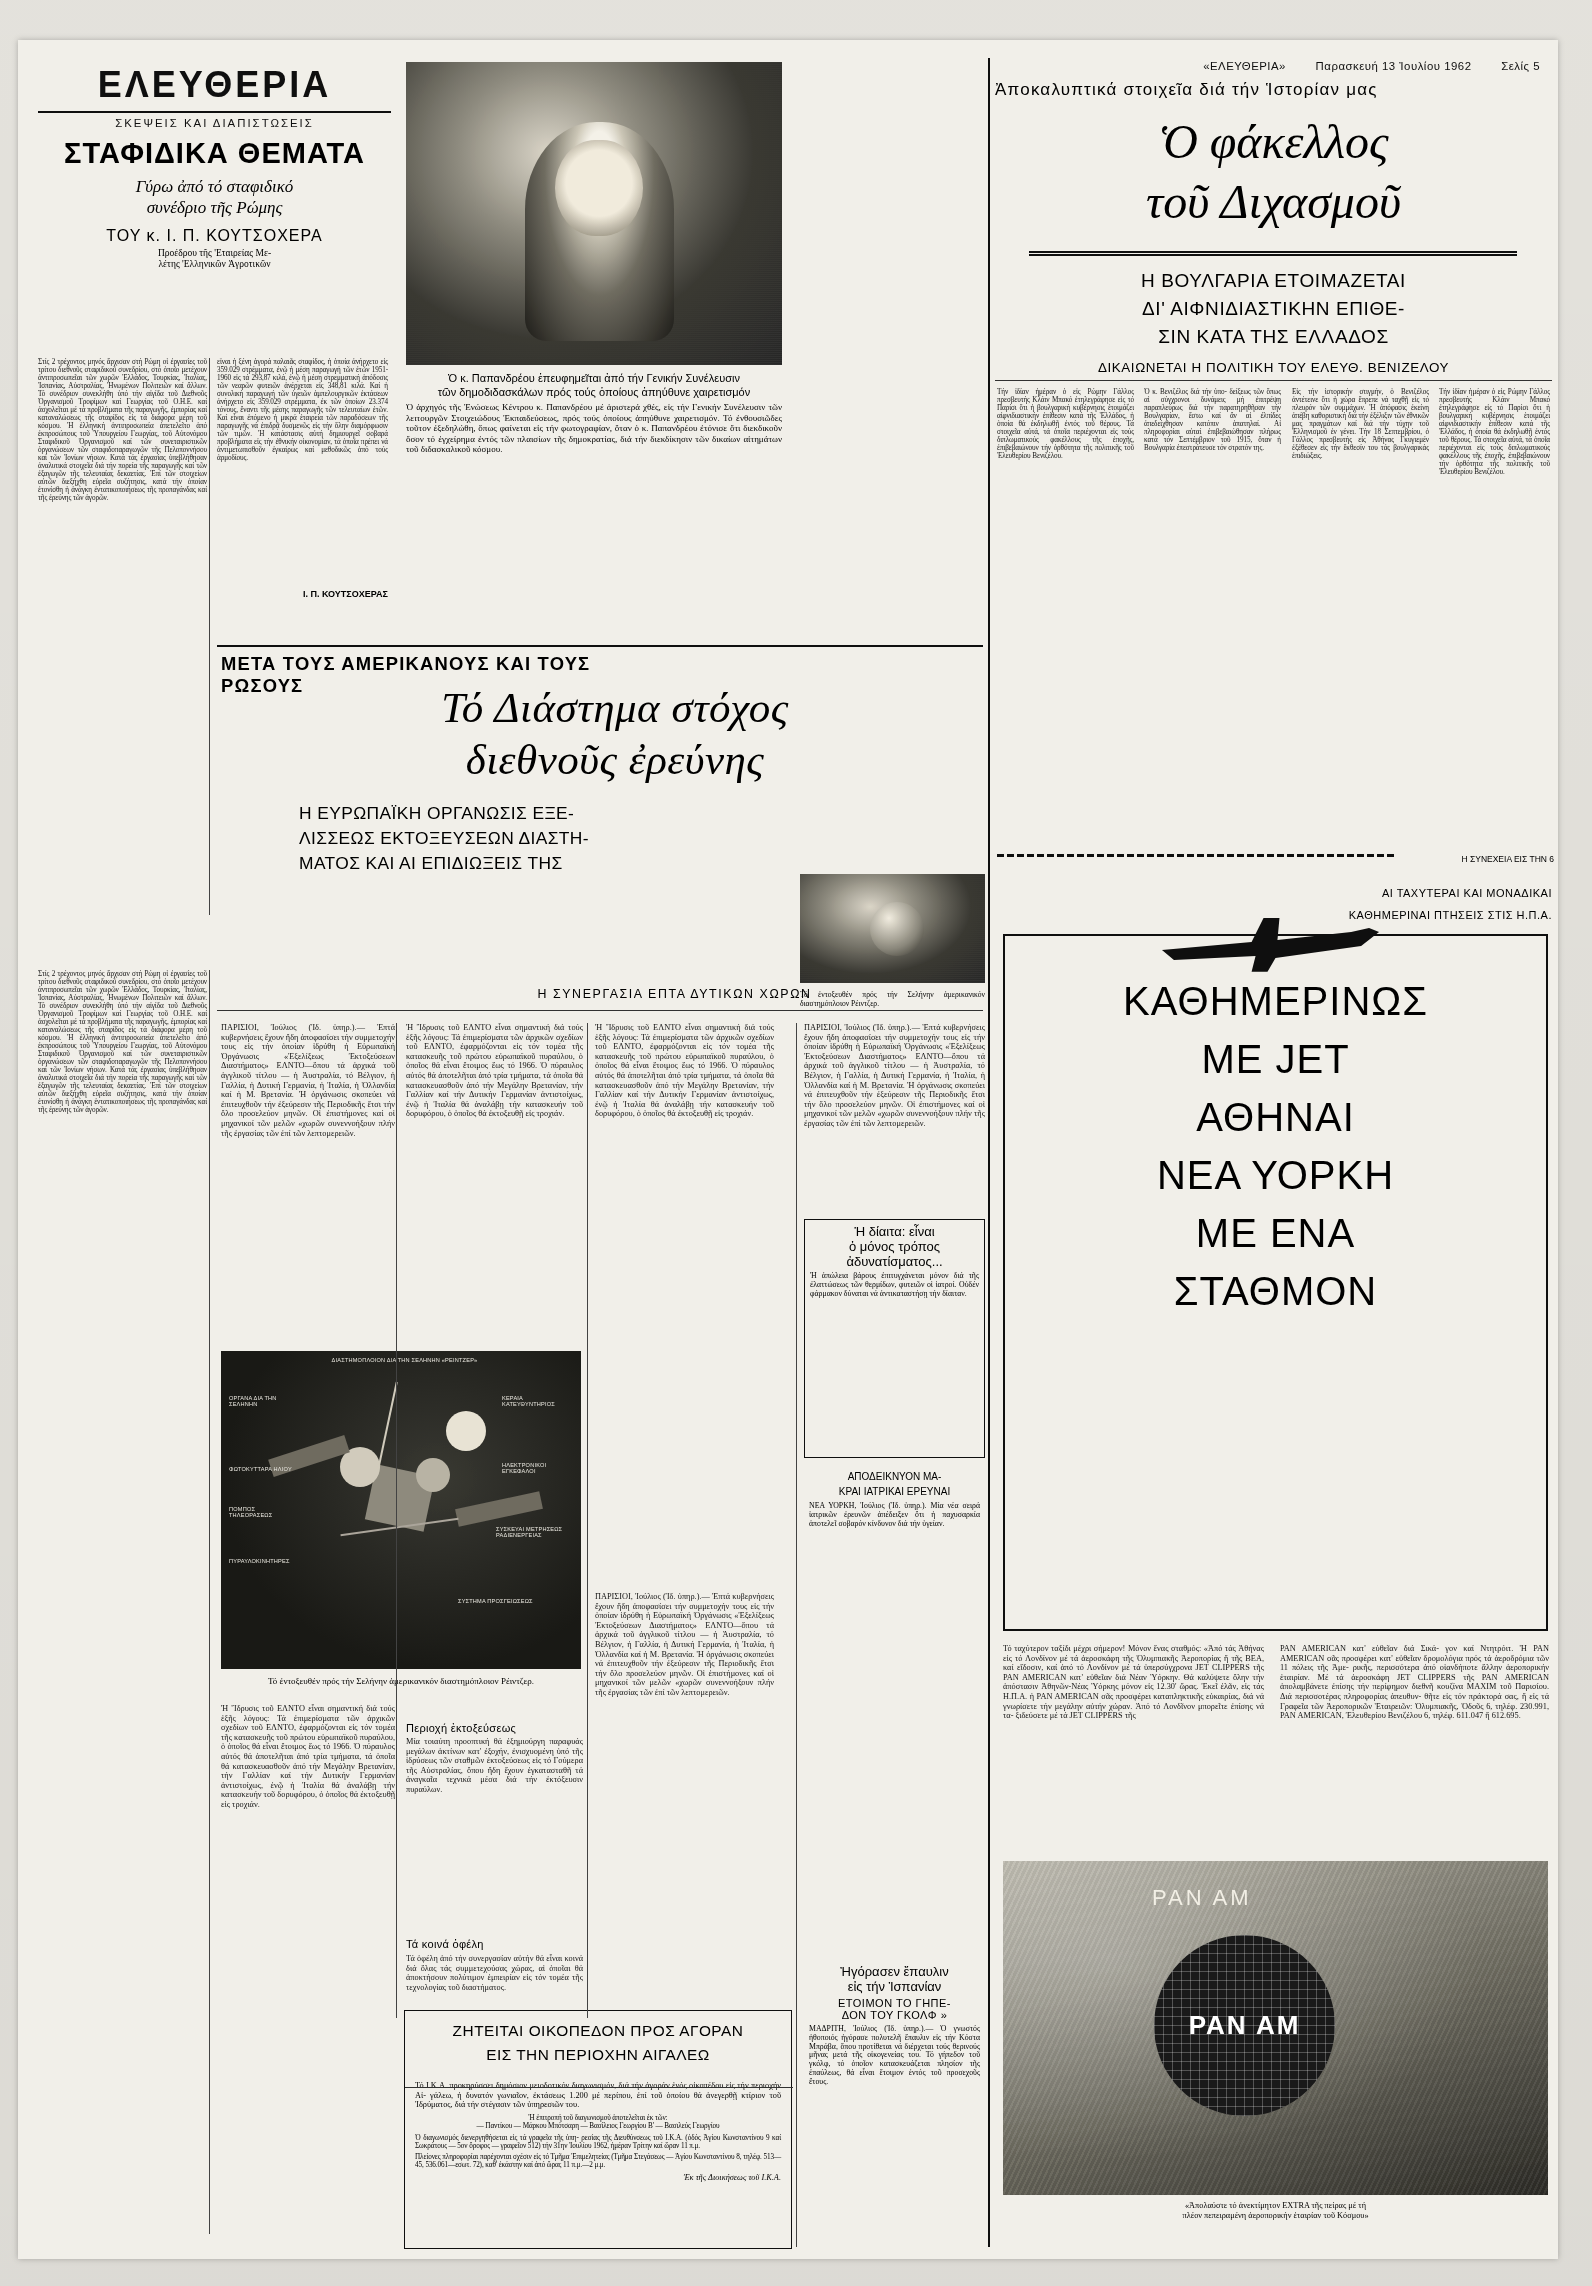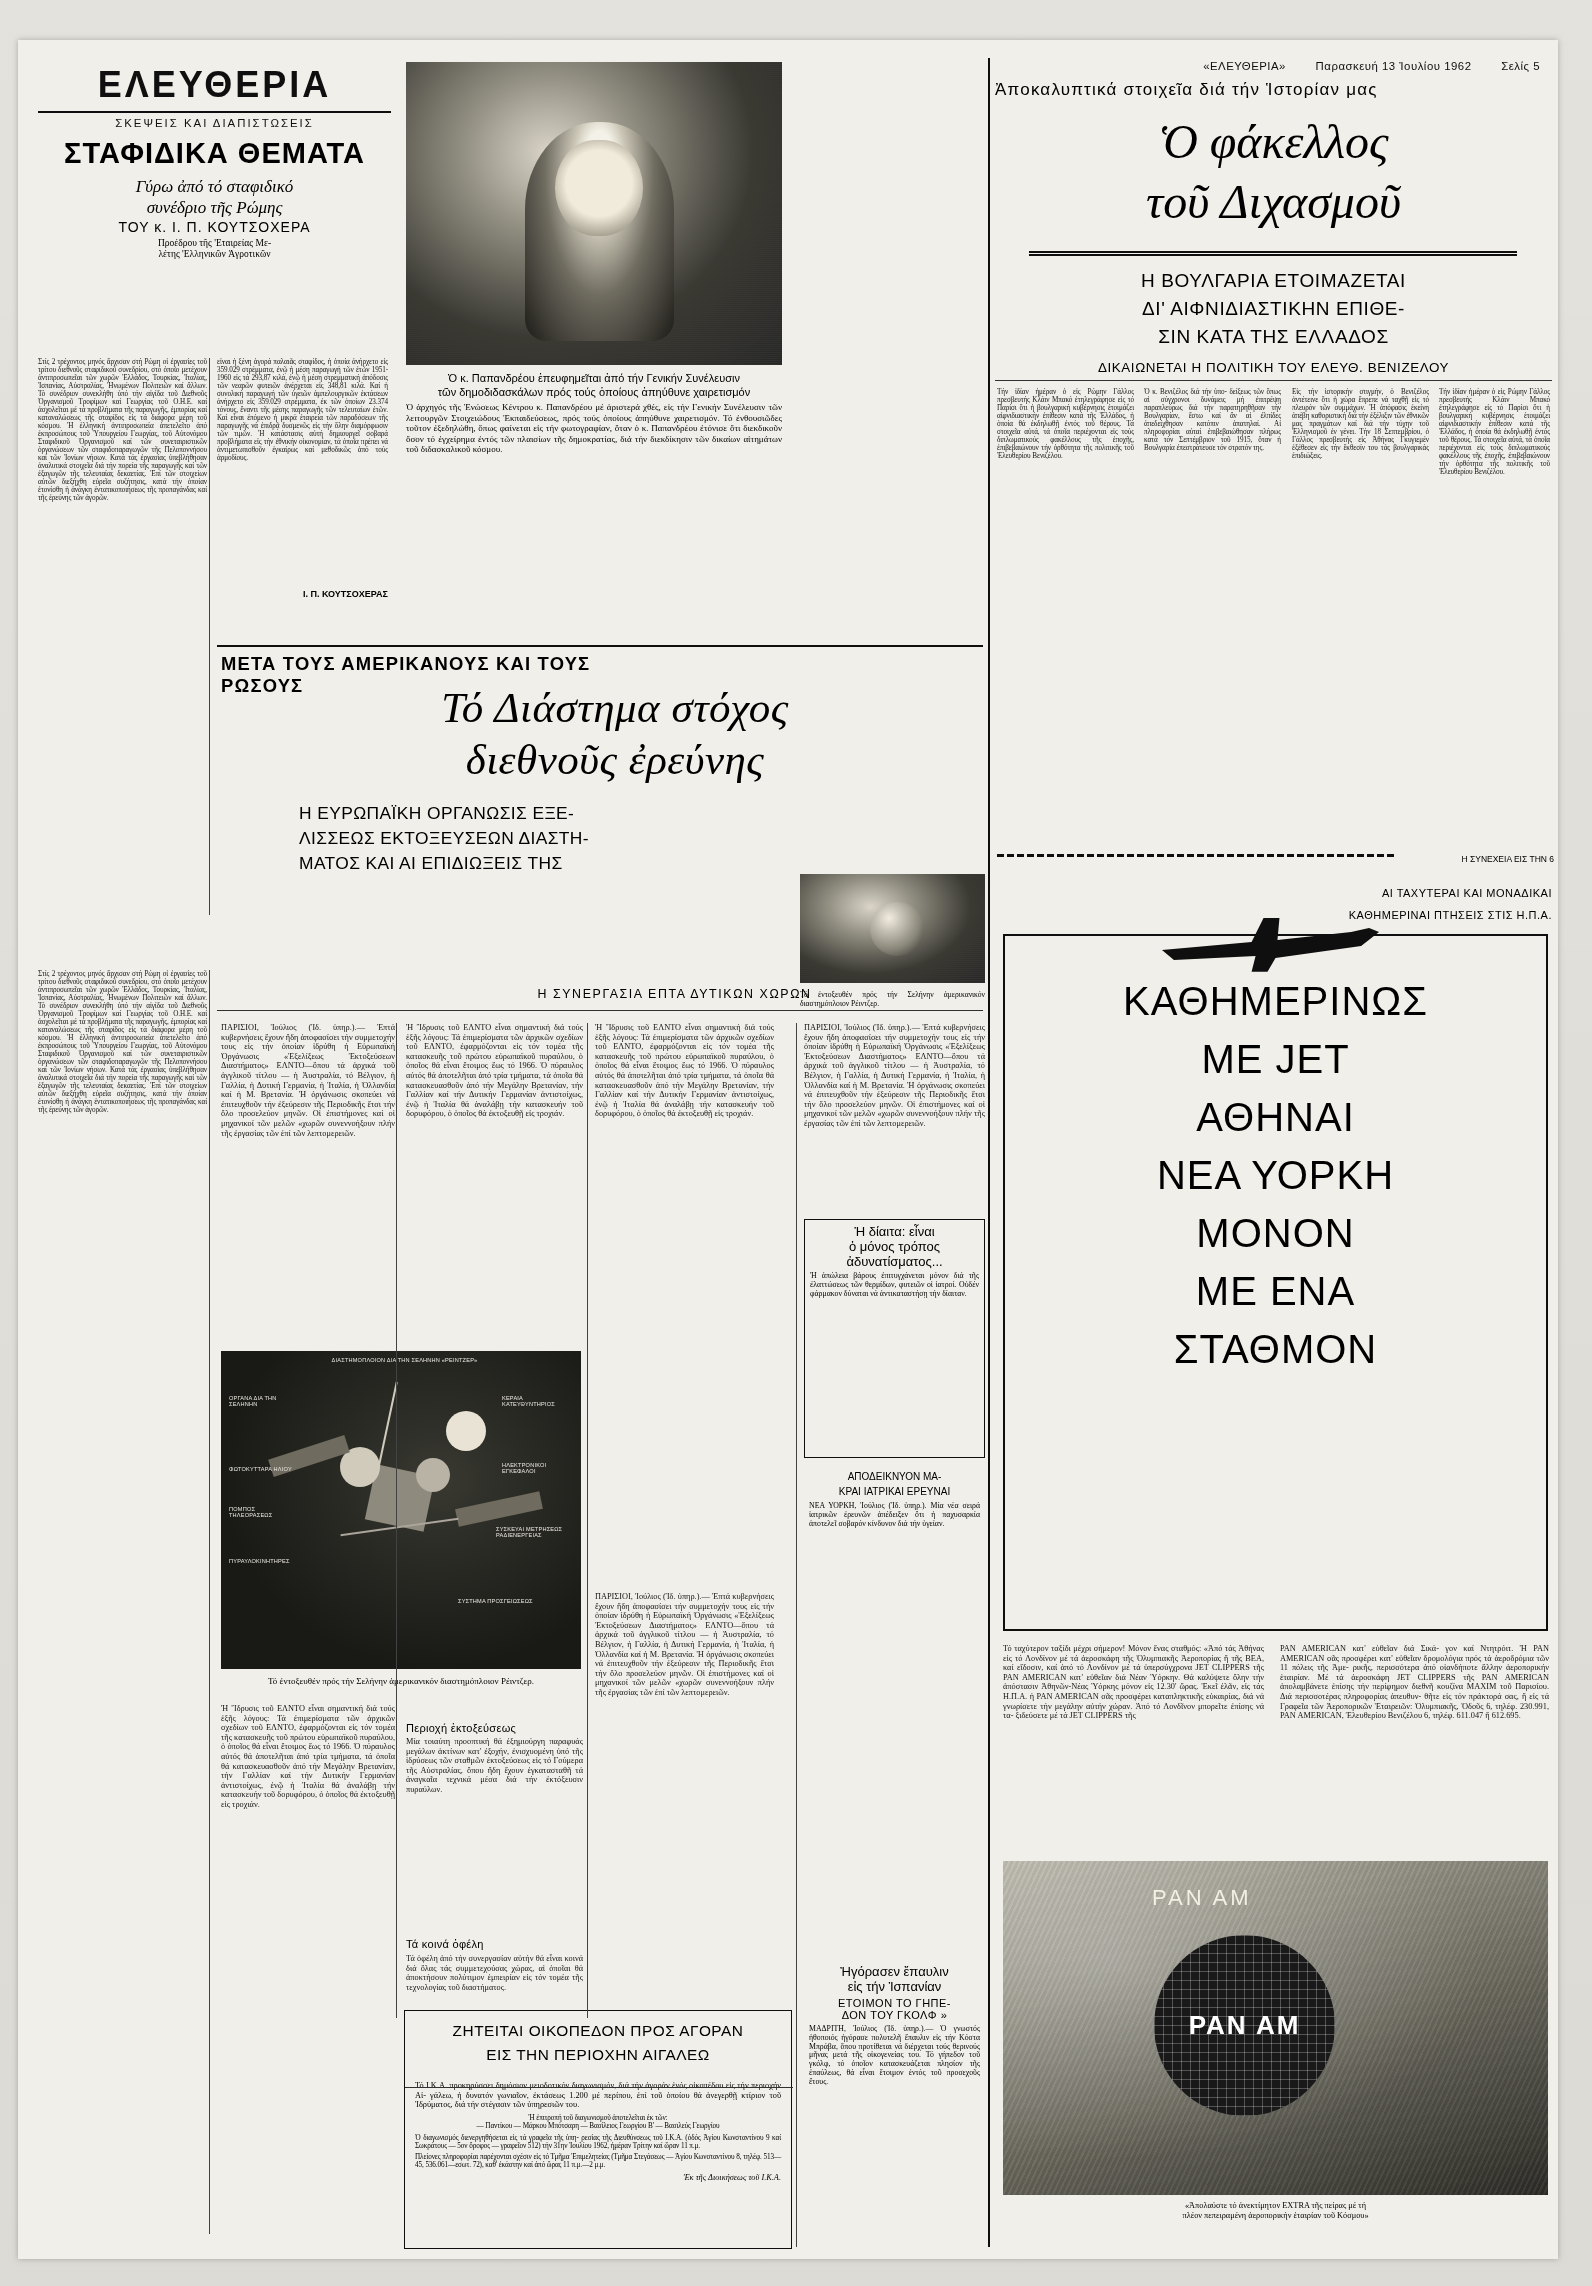--- a/index.html
+++ b/index.html
@@ -38,21 +38,21 @@
   .masthead-headline {
     font-family:"Liberation Sans", sans-serif;
     font-weight:bold; font-size:29px; letter-spacing:1px;
     text-align:center; margin-top:8px;
   }
   .masthead-kicker {
     text-align:center; font-size:17px; font-style:italic; margin-top:6px; line-height:1.25;
   }
   .masthead-author {
     text-align:center; font-family:"Liberation Sans", sans-serif;
-    font-size:14px; letter-spacing:1px; 
+    font-size:16px; letter-spacing:1px; margin-top:8px;
   }
   .masthead-authorsub {
     text-align:center; font-size:9.5px; margin-top:3px; line-height:1.2;
   }
 
   
   .dateline {
     position:absolute; right:18px; top:20px;
     font-family:"Liberation Sans", sans-serif; font-size:11.4px;
     color:#111; letter-spacing:0.5px;
@@ -370,21 +370,20 @@
   <div class="ad-box" style="left:985px; top:894px; width:545px; height:697px;">
 
     <svg class="plane" style="left:151px; top:-34px;" width="229" height="74" viewBox="0 0 230 74">
       <path d="M6 48 L96 40 L108 16 L124 16 L122 38 L196 30 L214 26 L224 30 L206 44 L120 56 L112 70 L96 70 L100 54 L18 58 Z" fill="#111"></path>
     </svg>
     <div class="ad-panam-head" style="margin-top:36px;">
       <div>ΚΑΘΗΜΕΡΙΝΩΣ</div>
       <div>ΜΕ JET</div>
       <div>ΑΘΗΝΑΙ</div>
       <div>ΝΕΑ ΥΟΡΚΗ</div>
-      <div>ΜΟΝΟΝ</div>
       <div>ΜΕ ΕΝΑ</div>
       <div>ΣΤΑΘΜΟΝ</div>
     </div>
   </div>
 
   <div class="col t8" style="left:985px; top:1604px; width:261px; height:199px;">Τό ταχύτερον ταξίδι μέχρι σήμερον! Μόνον ἕνας σταθμός: «Ἀπό τάς Ἀθήνας εἰς τό Λονδίνον μέ τά ἀεροσκάφη τῆς Ὀλυμπιακῆς Ἀεροπορίας ἤ τῆς ΒΕΑ, καί εἴδοσιν, καί ἀπό τό Λονδίνον μέ τά ὑπερσύγχρονα JET CLIPPERS τῆς PAN AMERICAN κατ' εὐθεῖαν διά Νέαν Ὑόρκην. Θά καλύψετε ὅλην τήν ἀπόστασιν Ἀθηνῶν-Νέας Ὑόρκης μόνον εἰς 12.30' ὥρας. Ἐκεῖ ἐλᾶν, εἰς τάς Η.Π.Α. ἡ PAN AMERICAN σᾶς προσφέρει καταπληκτικῆς εὐκαιρίας, διά νά γνωρίσετε τήν μεγάλην αὐτήν χώραν. Ἀπό τό Λονδῖνον μπορεῖτε ἐπίσης νά τα- ξιδεύσετε μέ τά JET CLIPPERS τῆς</div>
   <div class="col t8" style="left:1262px; top:1604px; width:269px; height:199px;">PAN AMERICAN κατ' εὐθεῖαν διά Σικά- γον καί Ντητρόιτ. Ἡ PAN AMERICAN σᾶς προσφέρει κατ' εὐθεῖαν δρομολόγια πρός τά ἀεροδρόμια τῶν 11 πόλεις τῆς Ἀμε- ρικῆς, περισσότερα ἀπό οἱανδήποτε ἄλλην ἀεροπορικήν ἑταιρίαν. Μέ τά ἀεροσκάφη JET CLIPPERS τῆς PAN AMERICAN ἀπολαμβάνετε ἐπίσης τήν περίφημον διεθνῆ κουζίνα ΜΑΧΙΜ τοῦ Παρισίου. Διά περισσοτέρας πληροφορίας ἀπευθυν- θῆτε εἰς τόν πράκτορά σας, ἤ εἰς τά Γραφεῖα τῶν Ἀεροπορικῶν Ἑταιρειῶν: Ὀλυμπιακῆς, Ὁδοῦς 6, τηλέφ. 230.991, PAN AMERICAN, Ἐλευθερίου Βενιζέλου 6, τηλέφ. 611.047 ἤ 612.695.</div>
 
   <div class="map-ad" style="left:985px; top:1821px; width:545px; height:334px;">
     <div style="position:absolute; inset:0; background:

